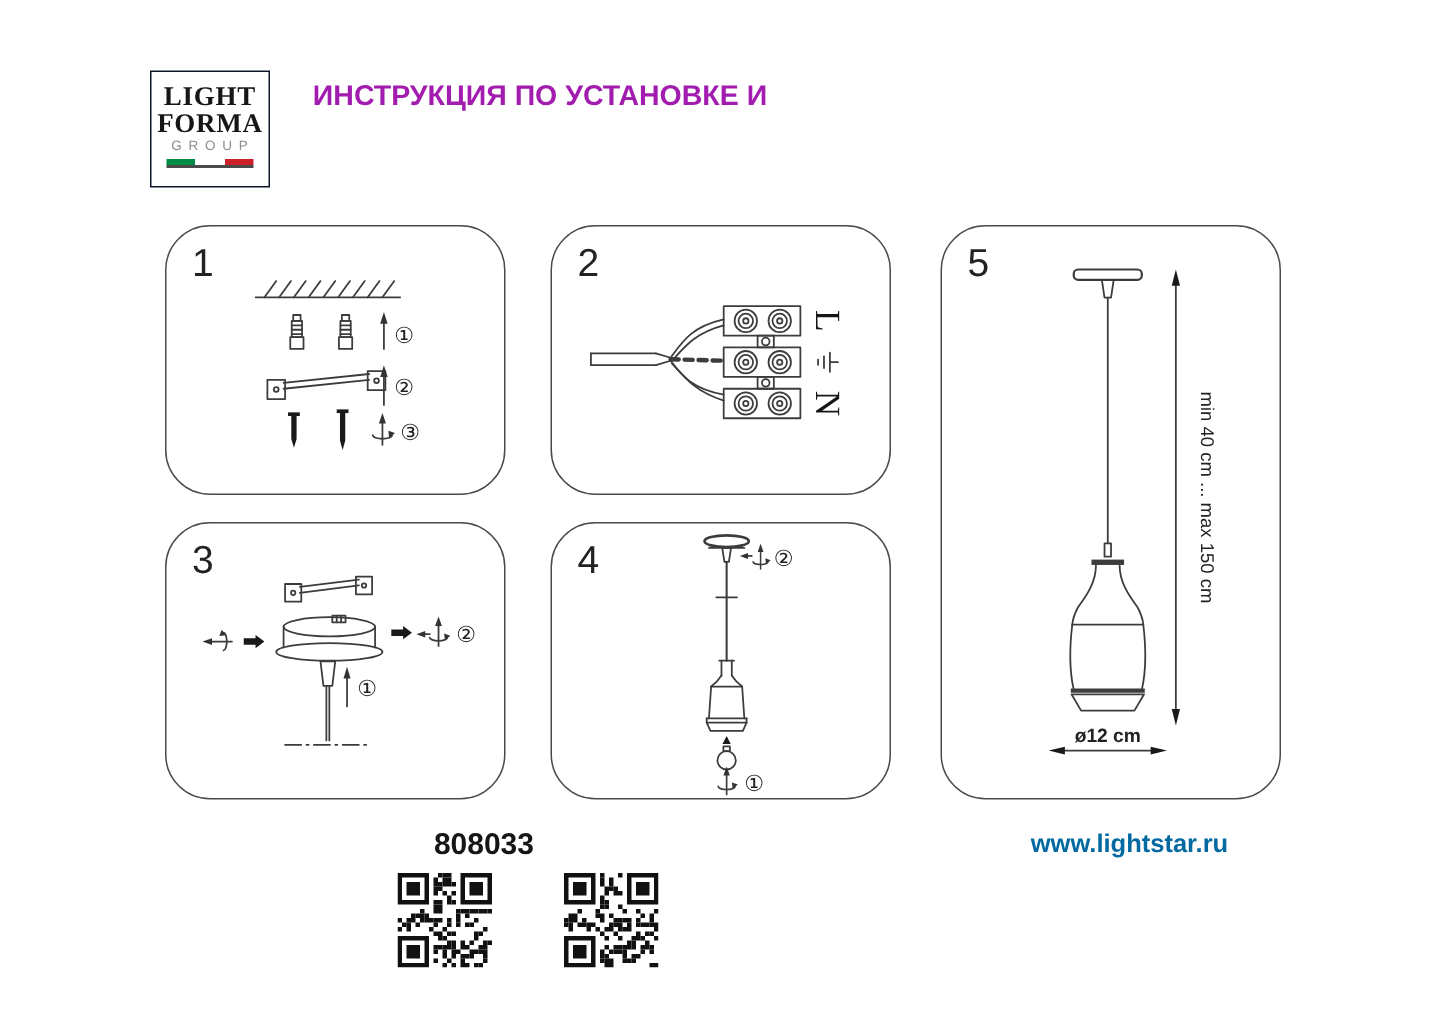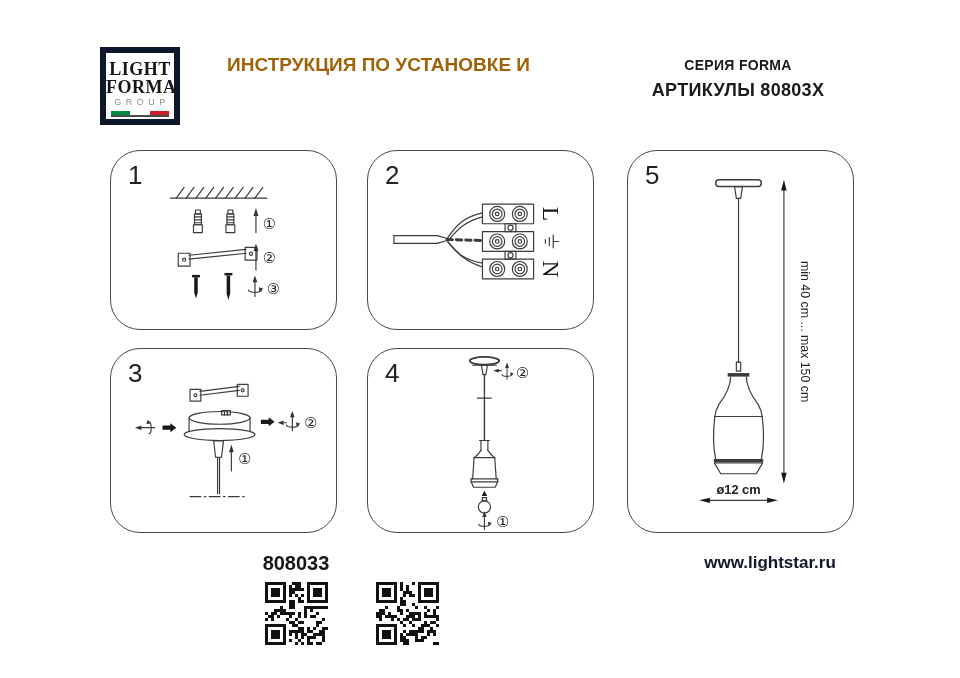--- a/index.html
+++ b/index.html
@@ -1,29 +1,29 @@
 <!DOCTYPE html>
 <html><head>
 <meta charset="utf-8">
 <style>
   html,body{margin:0;padding:0;background:#fff;}
   .page{position:relative;width:960px;height:678px;background:#ffffff;overflow:hidden;
         font-family:"Liberation Sans",sans-serif;color:#1a1a1a;}
 
   
-  .logo{position:absolute;left:100px;top:47px;width:80px;height:78px;border:6px solid #0f172a;
+  .logo{position:absolute;left:100px;top:47px;width:80px;height:78px;border:1px solid #0f172a;
         background:#fff;box-sizing:border-box;text-align:center;padding-top:7px;}
   .logo .l1,.logo .l2{font-family:"Liberation Serif",serif;font-weight:bold;font-size:18px;
         line-height:18px;letter-spacing:.5px;color:#161616;}
   .logo .l3{font-size:9px;letter-spacing:4.5px;color:#8d8d8d;margin-top:1px;padding-left:4px;}
   .flag{width:58px;height:4px;margin:4px auto 0;display:flex;border-bottom:2px solid #4a4a4a;}
   .flag i{flex:1;display:block;}
 
-  .title{position:absolute;left:190px;top:52px;width:340px;text-align:right;
-         font-size:19px;font-weight:bold;line-height:25px;color:#a16207;}
+  .title{position:absolute;left:190px;top:52px;width:340px;text-align:center;
+         font-size:19px;font-weight:bold;line-height:25px;color:#a21caf;}
   .hdr-right{position:absolute;left:628px;top:57px;width:220px;text-align:center;}
   .series{font-size:14px;font-weight:bold;letter-spacing:.3px;}
   .articles{font-size:18px;font-weight:bold;margin-top:7px;letter-spacing:.3px;}
 
   
   .panel{position:absolute;border:1.5px solid #4a4a4a;border-radius:30px;background:#fff;
          box-sizing:border-box;}
   .panel .num{position:absolute;left:17px;top:9px;font-size:26px;font-weight:400;color:#222;}
   .panel svg{position:absolute;left:0;top:0;}
   #p1{left:110px;top:150px;width:227px;height:180px;}
@@ -33,27 +33,27 @@
   #p5{left:627px;top:150px;width:227px;height:383px;}
 
   .ln{stroke:#3c3c3c;stroke-width:1.2;fill:none;stroke-linecap:round;stroke-linejoin:round;}
   .thick{stroke:#3c3c3c;stroke-width:3;}
   .circ{font-family:"DejaVu Sans",sans-serif;font-size:15px;fill:#222;}
   .lnlabel{font-family:"Liberation Serif",serif;font-size:24px;fill:#161616;}
   .dim{font-size:12.5px;fill:#222;}
   .dim2{font-size:13px;font-weight:600;fill:#222;}
 
   
-  .art-num{position:absolute;top:552px;width:120px;text-align:center;
+  .art-num{position:absolute;top:552px;width:120px;text-align:right;
            font-size:20px;font-weight:bold;color:#161616;}
   #art1{left:236px;} #art2{left:347px;}
   .qr{position:absolute;top:582px;width:63px;height:63px;}
   #qr1{left:265px;} #qr2{left:376px;}
-  .site{position:absolute;left:660px;top:553px;width:220px;text-align:center;
-        font-size:17px;font-weight:bold;color:#0f172a;}
+  .site{position:absolute;left:643px;top:553px;width:220px;text-align:center;
+        font-size:17px;font-weight:bold;color:#0369a1;}
 </style>
 </head>
 <body>
 
 <div class="page">
 
   <div class="logo">
     <div class="l1">LIGHT</div>
     <div class="l2">FORMA</div>
     <div class="l3">GROUP</div>
@@ -61,24 +61,20 @@
       <i style="background:#008C45"></i>
         <i style="background:#ffffff"></i>
         <i style="background:#CD212A"></i>
     </div>
   </div>
 
   <div class="title">
     <span>ИНСТРУКЦИЯ ПО УСТАНОВКЕ И</span><br>
   </div>
 
-  <div class="hdr-right">
-    <div class="series">СЕРИЯ FORMA</div>
-    <div class="articles">АРТИКУЛЫ 80803X</div>
-  </div>
 
   <div class="panel" id="p1">
     <span class="num">1</span>
     <svg viewBox="0 0 227 180" width="224" height="177">
       <g class="ln">
         <line x1="60" y1="48" x2="158" y2="48"></line>
         <line x1="66" y1="48" x2="74" y2="37"></line>
           <line x1="76" y1="48" x2="84" y2="37"></line>
         <line x1="86" y1="48" x2="94" y2="37"></line>
           <line x1="96" y1="48" x2="104" y2="37"></line>

